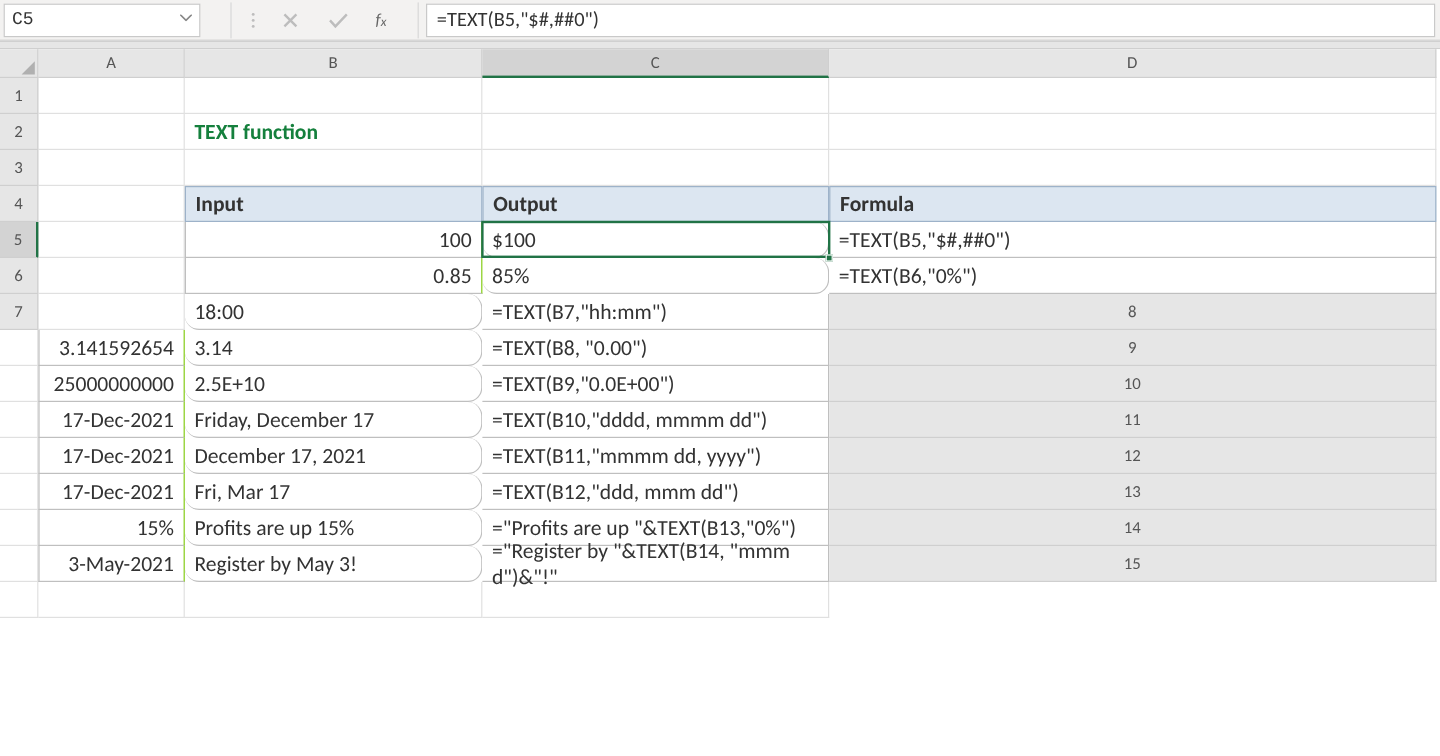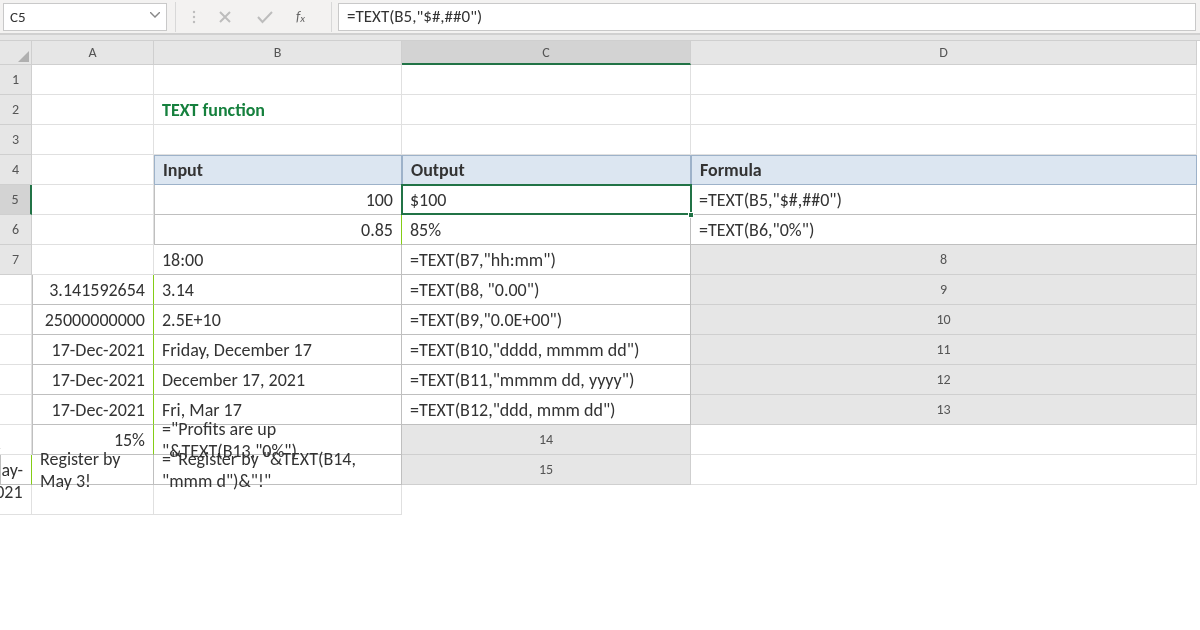--- a/index.html
+++ b/index.html
@@ -1,20 +1,20 @@
 <!DOCTYPE html>
 <html><head>
 <meta charset="utf-8">
 <style>
   * { box-sizing: border-box; margin: 0; padding: 0; }
   body { font-family: Calibri, "Segoe UI", Arial, sans-serif; font-size: 16px; color: #333; background: #fff; width: 1200px; height: 630px; overflow: hidden; }
 
   
   .formula-bar { display: flex; align-items: center; height: 34px; background: #f3f2f1; border-bottom: 1px solid #d0d0d0; }
-  .name-box { position: relative; width: 164px; height: 28px; margin: 2px 2px 2px 3px; background: #fff; border: 1px solid #c9c9c9; display: flex; align-items: center; padding: 0 6px; }
+  .name-box { position: relative; width: 164px; height: 28px; margin: 2px 19px 2px 3px; background: #fff; border: 1px solid #c9c9c9; display: flex; align-items: center; padding: 0 6px; font-family: Liberation Mono, monospace; }
   .name-box .nb-text { flex: 1; font-size: 15px; color: #333; }
   .name-box .nb-drop { width: 10px; height: 10px; color: #666; }
   .fb-sep { width: 1px; height: 30px; background: #d8d8d8; margin: 0 6px; }
   .fb-gap { width: 24px; display:flex; align-items:center; justify-content:center; }
   .fb-buttons { display: flex; align-items: center; gap: 22px; padding: 0 10px; }
   .fb-btn { width: 18px; height: 18px; display: flex; align-items: center; justify-content: center; color: #bdbdbd; }
   .fx-label { font-style: italic; font-size: 14px; color: #666; padding-right: 10px; display:flex; align-items:center; }
   .formula-input { flex: 1; height: 28px; background: #fff; border: 1px solid #c9c9c9; margin: 2px 4px 2px 0; padding: 0 8px; font-size: 17px; color: #333; display: flex; align-items: center; }
 
   .divider { height: 7px; background: #e6e6e6; border-top: 1px solid #d0d0d0; border-bottom: 1px solid #cfcfcf; }
@@ -28,21 +28,21 @@
   .corner::after { content: ""; position: absolute; right: 2px; bottom: 2px; width: 0; height: 0; border-style: solid; border-width: 0 0 11px 11px; border-color: transparent transparent #b0b0b0 transparent; }
   .rowhdr { height: 30px; justify-content: center; font-size: 14px; }
   .rowhdr.active { background: #d3d3d3; border-right: 2px solid #217346; }
 
   .cell { height: 30px; border-right: 1px solid #e0e0e0; border-bottom: 1px solid #e0e0e0; padding: 0 8px; display: flex; align-items: center; font-size: 18px; }
   .cell.right { justify-content: flex-end; }
 
   
   .thdr { background: #dce6f1; font-weight: bold; border: 1px solid #9db2c9; border-right: 1px solid #9db2c9; }
   .tcellB { border-left: 1px solid #bfbfbf; border-bottom: 1px solid #bfbfbf; border-right: 1px solid #84cc16; }
-  .tcellC { border-bottom: 1px solid #bfbfbf; border-right: 1px solid #bfbfbf; }
+  .tcellC { border-bottom: 1px solid #bfbfbf; border-right: 1px solid #bfbfbf; border-radius: 12px; }
   .tcellD { border-bottom: 1px solid #bfbfbf; border-right: 1px solid #bfbfbf; }
 
   .title { font-weight: bold; font-size: 18px; color: #15803d; }
 
   
   .sel-wrap { position: relative; }
   .sel-box { position: absolute; left: -1px; top: -1px; right: -2px; bottom: -1px; border: 2px solid #217346; pointer-events: none; }
   .sel-handle { position: absolute; right: -4px; bottom: -4px; width: 6px; height: 6px; background: #217346; border: 1px solid #fff; }
 
   svg { display: block; }
@@ -255,20 +255,23 @@
       <span>=TEXT(B12,"ddd, mmm dd")</span>
     </div>
 
   <div class="rowhdr">
       <span>13</span>
     </div>
   <div class="cell"></div>
   <div class="cell tcellB right">
       <span>15%</span>
     </div>
+  <div class="cell tcellC">
+      <span>Profits are up 15%</span>
+    </div>
   <div class="cell tcellD">
       <span>="Profits are up "&amp;TEXT(B13,"0%")</span>
     </div>
 
   <div class="rowhdr">
       <span>14</span>
     </div>
   <div class="cell"></div>
   <div class="cell tcellB right">
       <span>3-May-2021</span>

